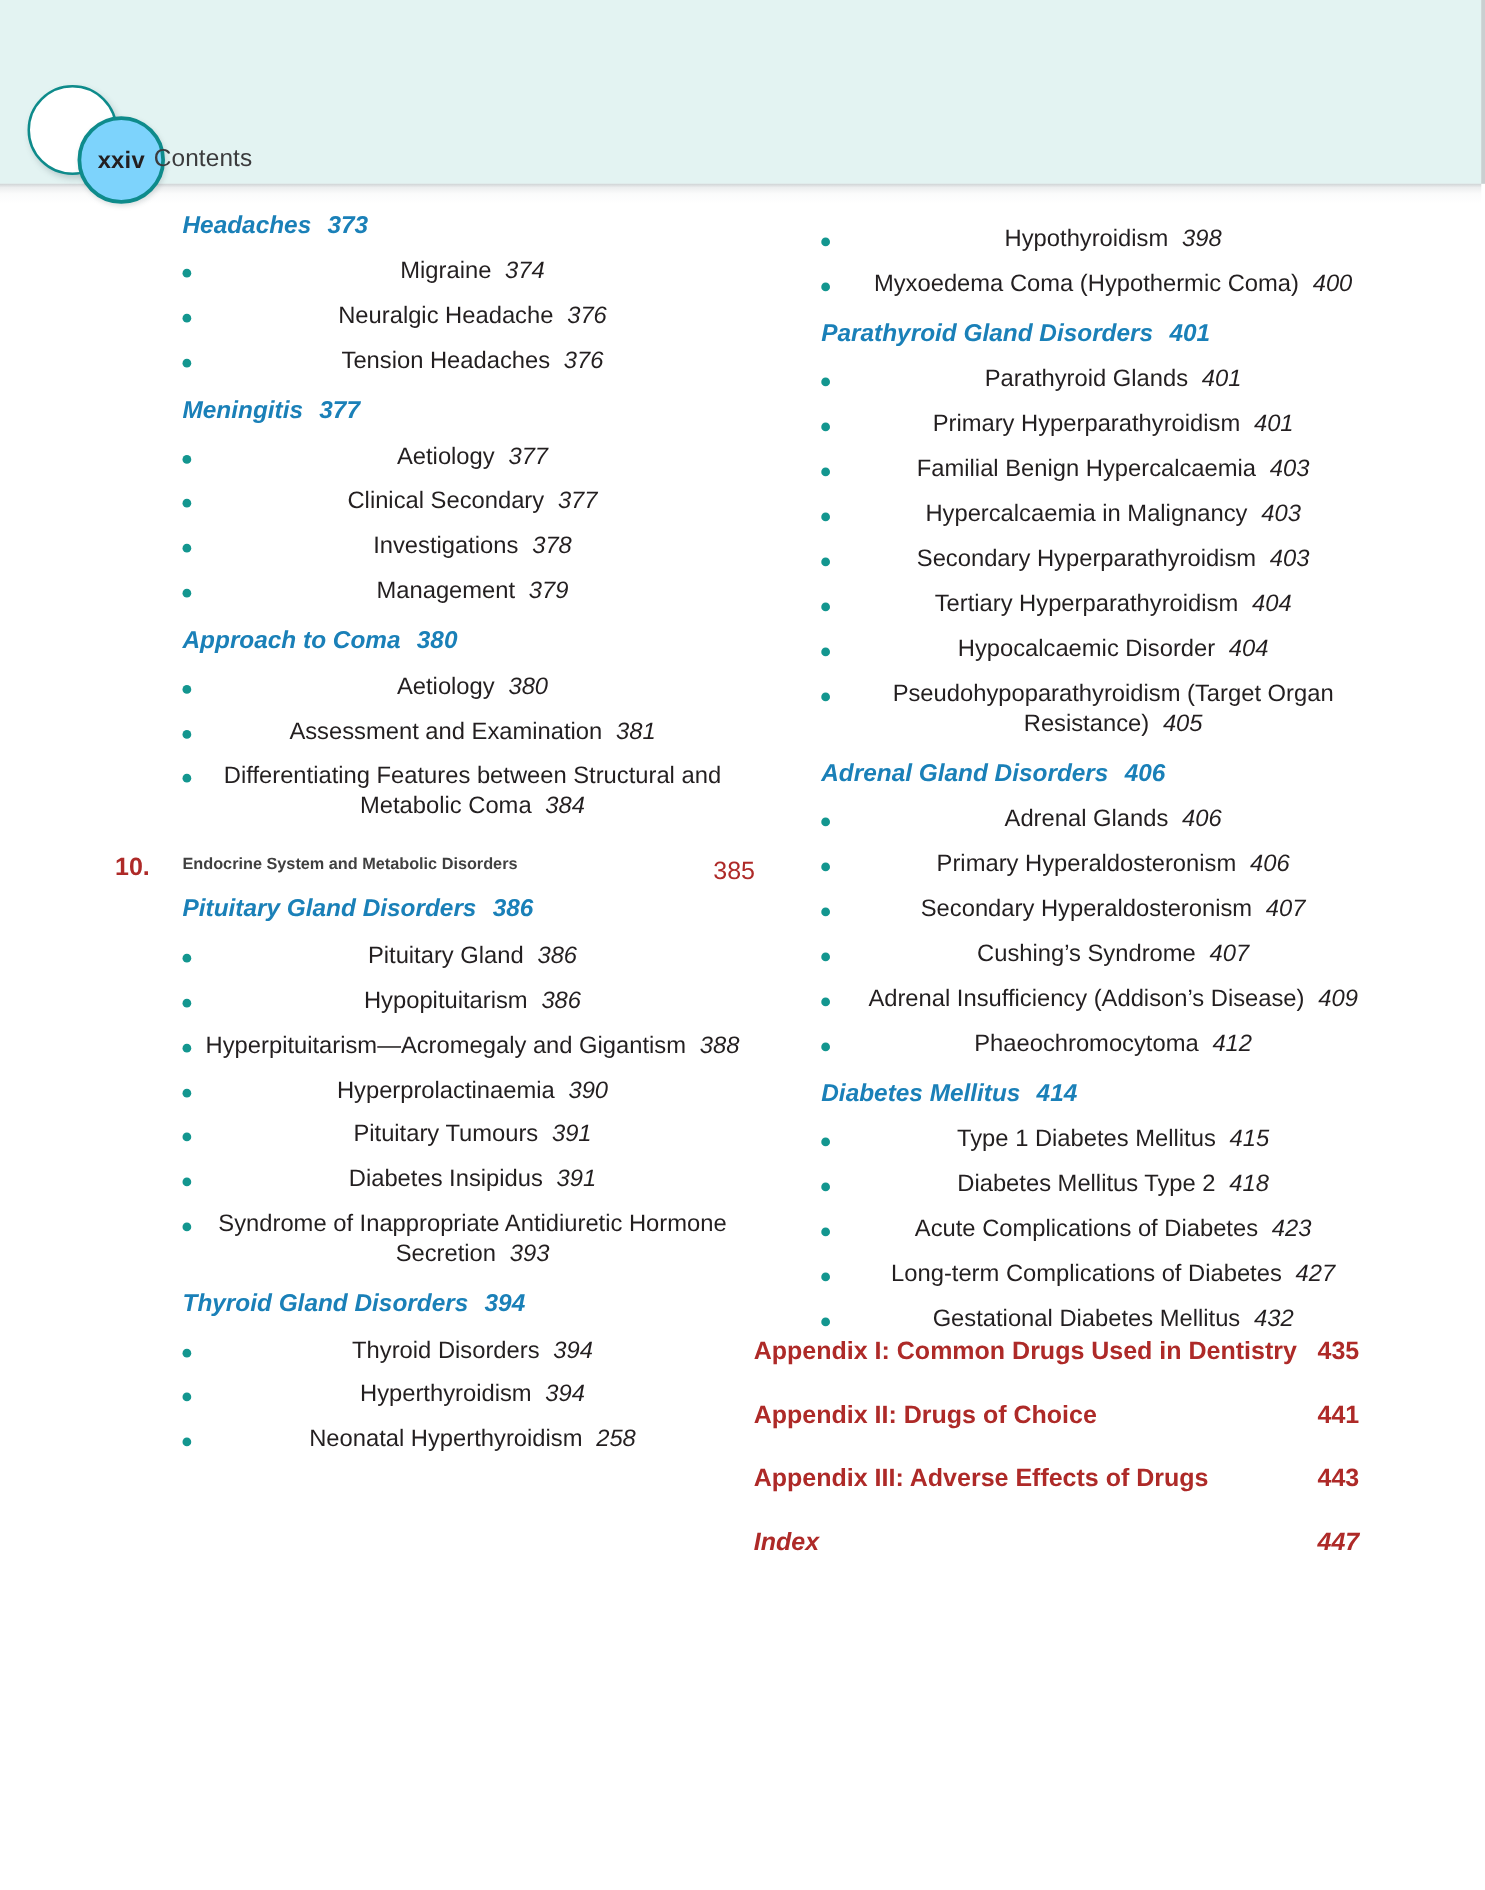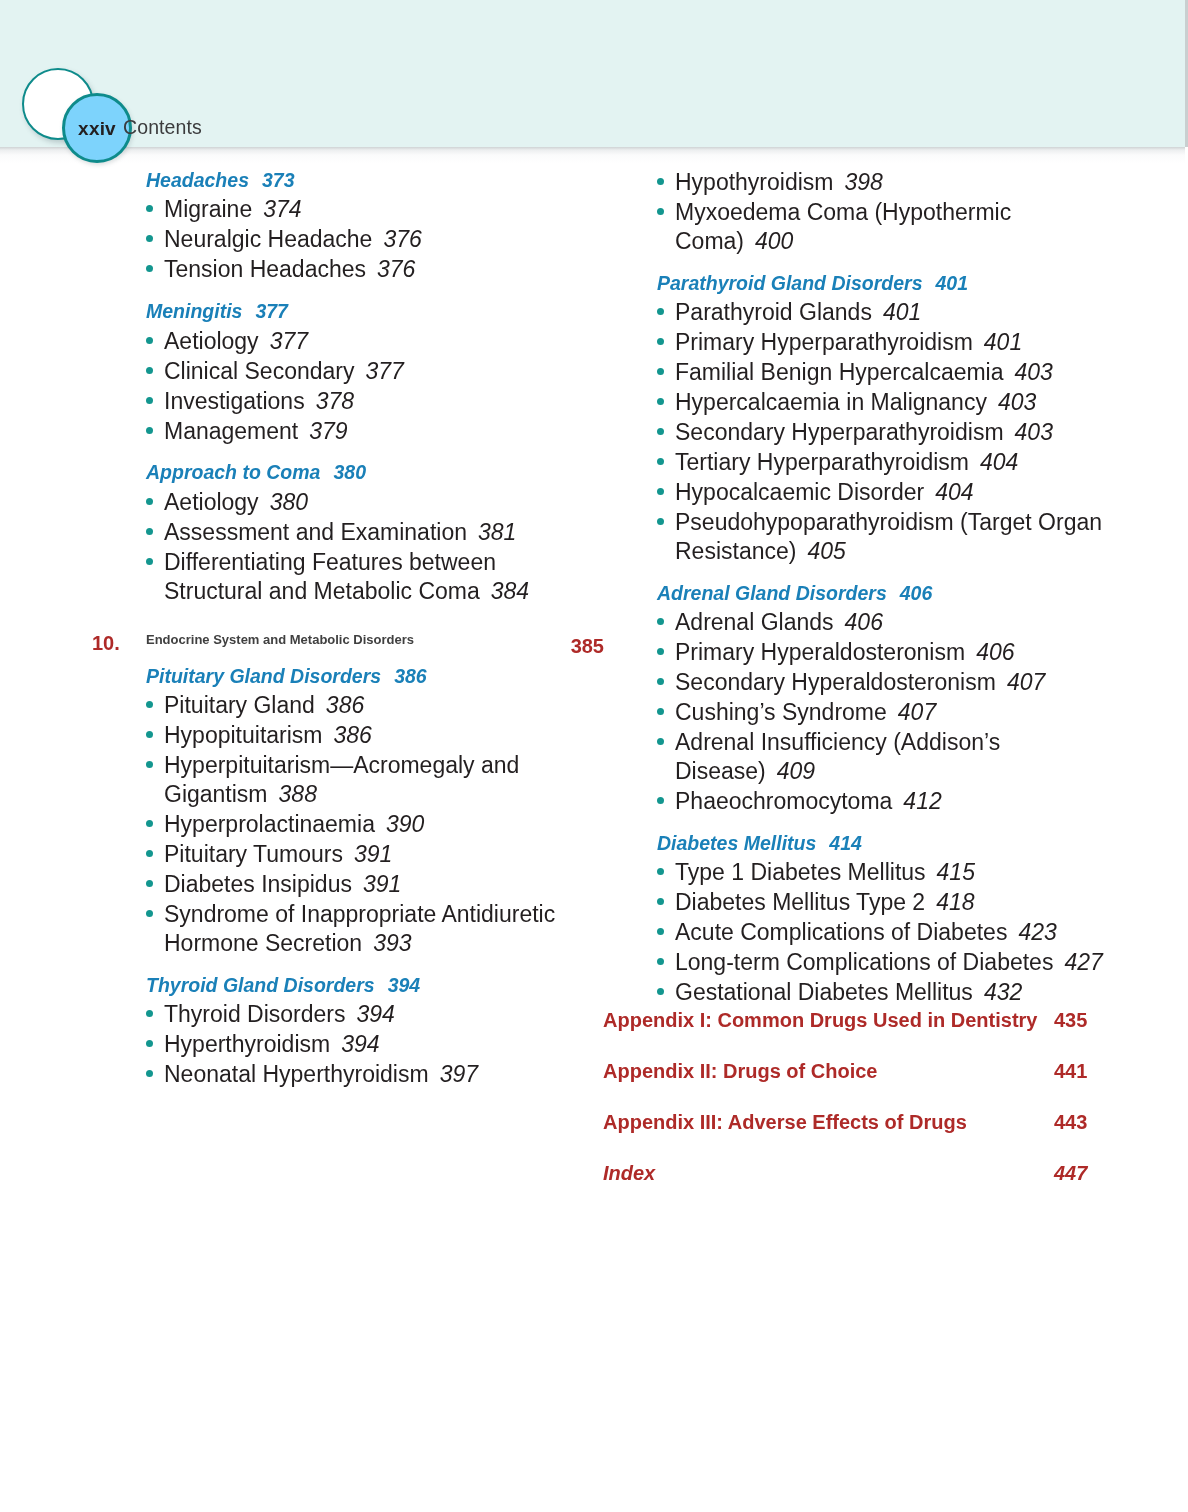--- a/index.html
+++ b/index.html
@@ -126,24 +126,25 @@
 
   
   ul.items {
     list-style: none;
     margin: 0;
     padding: 0;
   }
   ul.items li {
     position: relative;
     padding-left: 72px;
-    margin: 0 0 1px 0;
-    font-size: 23px;
+    margin: 12px 0 1px 0;
+    font-size: 19px;
     line-height: 1.26;
     color: #231f20;
+    text-align: center;
   }
   ul.items li .dot {
     position: absolute;
     left: 54px;
     top: 10px;
     width: 7px;
     height: 7px;
     border-radius: 50%;
     background: #13968f;
   }
@@ -176,21 +177,21 @@
     padding-right: 70px;
     font-weight: bold;
     font-size: 13px;
     line-height: 1.28;
     color: #404040;
   }
   .chapter .pg {
     position: absolute;
     right: -12px;
     bottom: 0;
-    font-weight: bold;
+    font-weight: normal;
     font-size: 20px;
     color: #ae2a28;
   }
 
   
   .appendix-block { }
   .appx {
     position: relative;
     display: block;
     margin-bottom: 27px;
@@ -278,21 +279,21 @@
         <li><span class="dot"></span><span>Diabetes Insipidus</span><span class="pg">391</span></li>
         <li><span class="dot"></span><span>Syndrome of Inappropriate Antidiuretic Hormone Secretion</span><span class="pg">393</span></li>
       </ul>
 
       <div class="grp grp-sp">
         <span>Thyroid Gland Disorders</span><span class="pg">394</span>
       </div>
       <ul class="items">
         <li><span class="dot"></span><span>Thyroid Disorders</span><span class="pg">394</span></li>
         <li><span class="dot"></span><span>Hyperthyroidism</span><span class="pg">394</span></li>
-        <li><span class="dot"></span><span>Neonatal Hyperthyroidism</span><span class="pg">397</span></li>
+        <li><span class="dot"></span><span>Neonatal Hyperthyroidism</span><span class="pg">258</span></li>
       </ul>
 
     </div>
 
     <div class="col col-right">
 
       <ul class="items">
         <li><span class="dot"></span><span>Hypothyroidism</span><span class="pg">398</span></li>
         <li><span class="dot"></span><span>Myxoedema Coma (Hypothermic Coma)</span><span class="pg">400</span></li>
       </ul>

